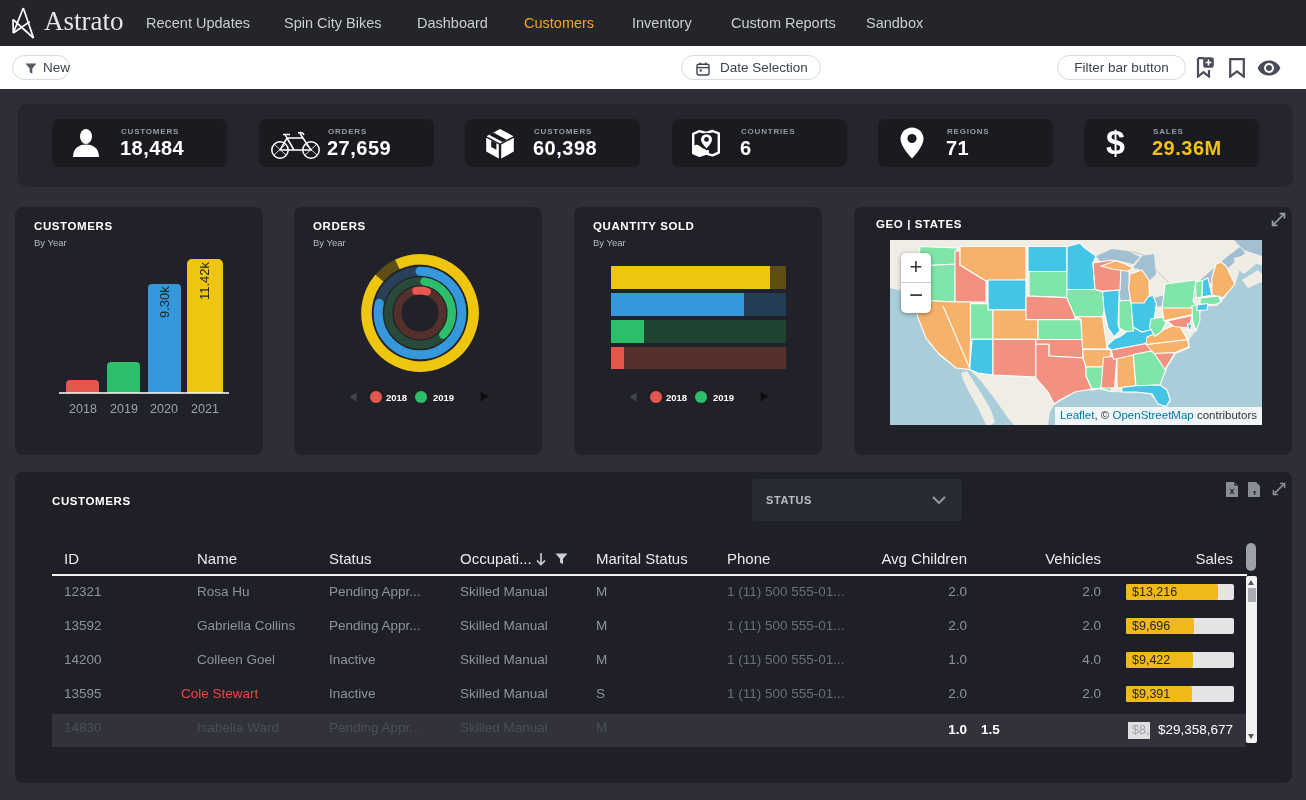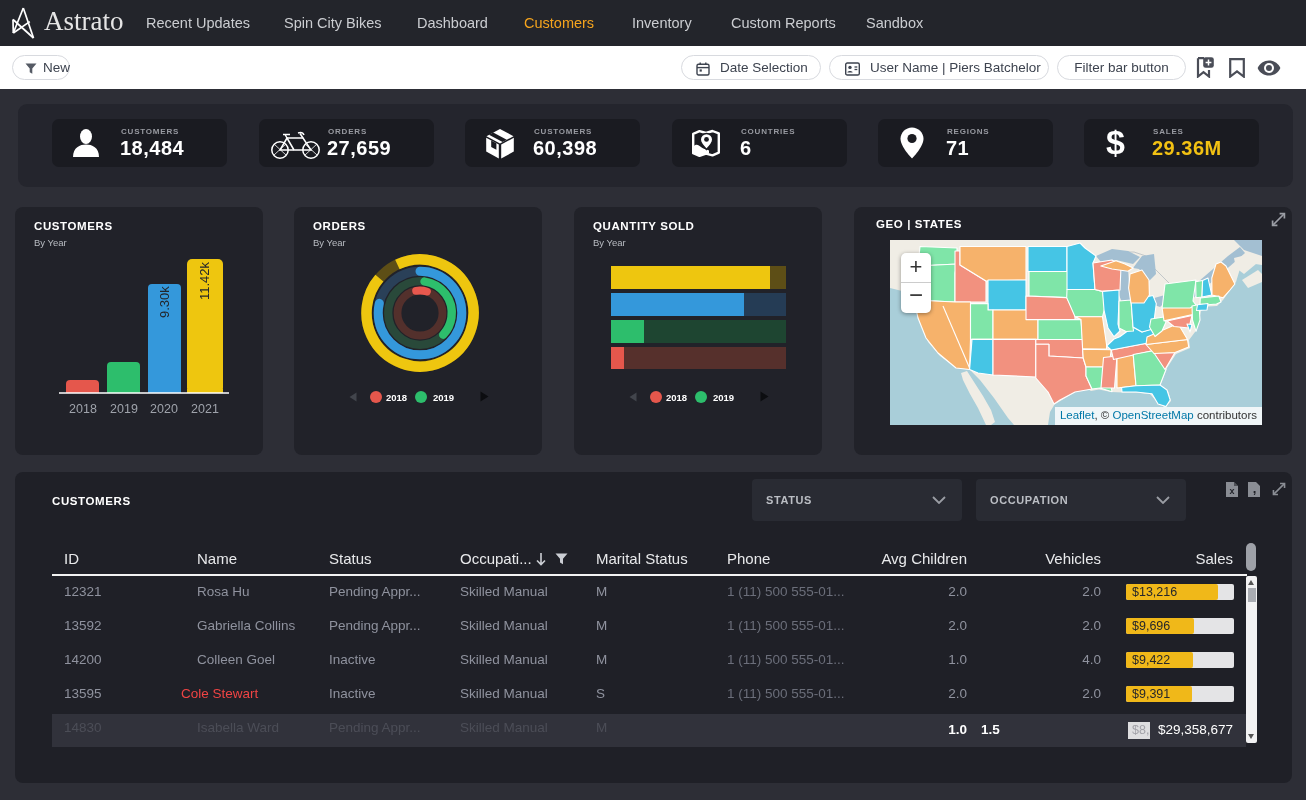--- a/index.html
+++ b/index.html
@@ -67,29 +67,20 @@
     </div>
     <div class="pillbtn" style="left:681px; width:140px; padding-left:38px;">Date Selection
       <svg class="abs" style="left:14px;top:6px" width="14" height="14" viewBox="0 0 14 14">
           <g fill="none" stroke="#3d434f" stroke-width="1.4">
             <rect x="1" y="2.2" width="12" height="10.8" rx="1.5"></rect>
             <line x1="1" y1="5.6" x2="13" y2="5.6"></line>
             <line x1="4.2" y1="0.6" x2="4.2" y2="3"></line>
             <line x1="9.8" y1="0.6" x2="9.8" y2="3"></line>
           </g>
           <rect x="3.6" y="7.4" width="2.2" height="2.2" fill="#3d434f"></rect>
-        </svg>
-    </div>
-    <div class="pillbtn" style="left:829px; width:220px; padding-left:40px;">User Name | Piers Batchelor
-      <svg class="abs" style="left:15px;top:6px" width="15" height="14" viewBox="0 0 15 14">
-          <rect x="0.7" y="1" width="13.6" height="12" rx="1.6" fill="none" stroke="#3d434f" stroke-width="1.4"></rect>
-          <circle cx="5" cy="5.4" r="1.7" fill="#3d434f"></circle>
-          <path d="M2.4,10.6 C2.4,8.6 7.6,8.6 7.6,10.6 Z" fill="#3d434f"></path>
-          <line x1="9.5" y1="5" x2="12.3" y2="5" stroke="#3d434f" stroke-width="1.3"></line>
-          <line x1="9.5" y1="7.5" x2="12.3" y2="7.5" stroke="#3d434f" stroke-width="1.3"></line>
         </svg>
     </div>
     <div class="pillbtn" style="left:1057px; width:129px; text-align:center;">Filter bar button</div>
 
     <svg class="abs" style="left:1196px;top:11px" width="18" height="21" viewBox="0 0 18 21">
       <path d="M2,1.2 H8 M2,1.2 V19.5 L7.5,15.2 L13,19.5 V13" fill="none" stroke="#4a4d57" stroke-width="2.2"></path>
       <rect x="7.2" y="0.2" width="10.6" height="10.6" rx="2.4" fill="#4a4d57"></rect>
       <path d="M12.5,2.6 V8.4 M9.6,5.5 H15.4" stroke="#fff" stroke-width="1.5"></path>
     </svg>
 
@@ -323,25 +314,20 @@
         </div><div style="position:absolute;right:0;bottom:0;height:18px;background:rgba(255,255,255,0.82);font-size:11.5px;color:#333;padding:2px 5px 0 5px;font-family:&quot;Liberation Sans&quot;, sans-serif;"><span style="color:#0078a8">Leaflet</span>, © <span style="color:#0078a8">OpenStreetMap</span> contributors</div></div>
   </div>
 
   <div id="tablepanel" class="abs">
     <div class="cardtitle" style="left:37px;top:23px">CUSTOMERS</div>
     <div class="ddl" style="left:737px;padding-left:14px;">STATUS
       <svg class="abs" style="right:16px;top:17px" width="14" height="8" viewBox="0 0 14 8">
           <path d="M1,1 L7,7 L13,1" fill="none" stroke="#9a9da4" stroke-width="1.8"></path>
         </svg>
     </div>
-    <div class="ddl" style="left:961px;padding-left:14px;">OCCUPATION
-      <svg class="abs" style="right:16px;top:17px" width="14" height="8" viewBox="0 0 14 8">
-          <path d="M1,1 L7,7 L13,1" fill="none" stroke="#9a9da4" stroke-width="1.8"></path>
-        </svg>
-    </div>
 
     <svg class="abs" style="left:1210px;top:9px" width="14" height="17" viewBox="0 0 14 17">
       <path d="M1,1 H9 L13,5 V16 H1 Z" fill="#8a8d94"></path>
       <path d="M9,1 L9,5 L13,5 Z" fill="#1f2027" opacity="0.55"></path>
       <text x="7" y="12.5" font-size="9" font-weight="bold" fill="#1f2027" text-anchor="middle">x</text>
     </svg>
     <svg class="abs" style="left:1232px;top:9px" width="14" height="17" viewBox="0 0 14 17">
       <path d="M1,1 H9 L13,5 V16 H1 Z" fill="#8a8d94"></path>
       <text x="7.5" y="11.5" font-size="13" font-weight="bold" fill="#1f2027" text-anchor="middle">,</text>
     </svg>

